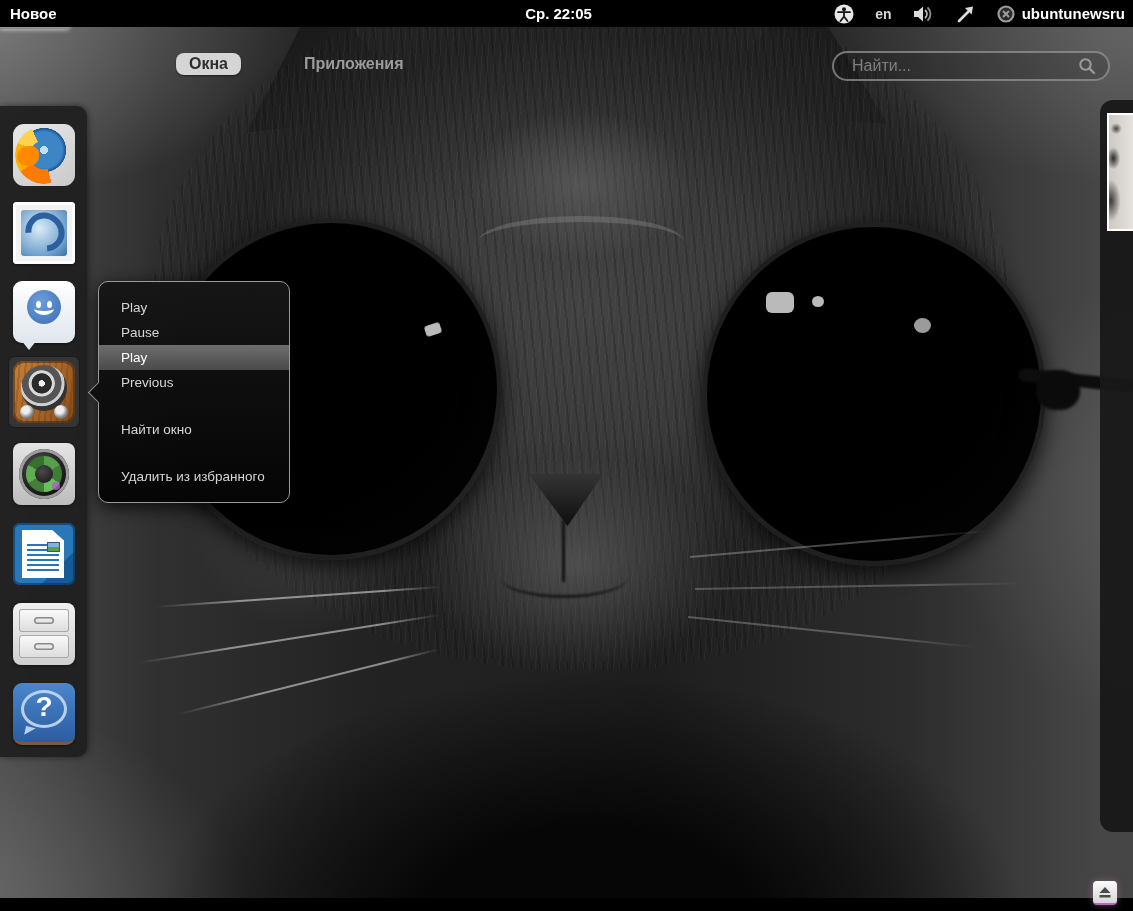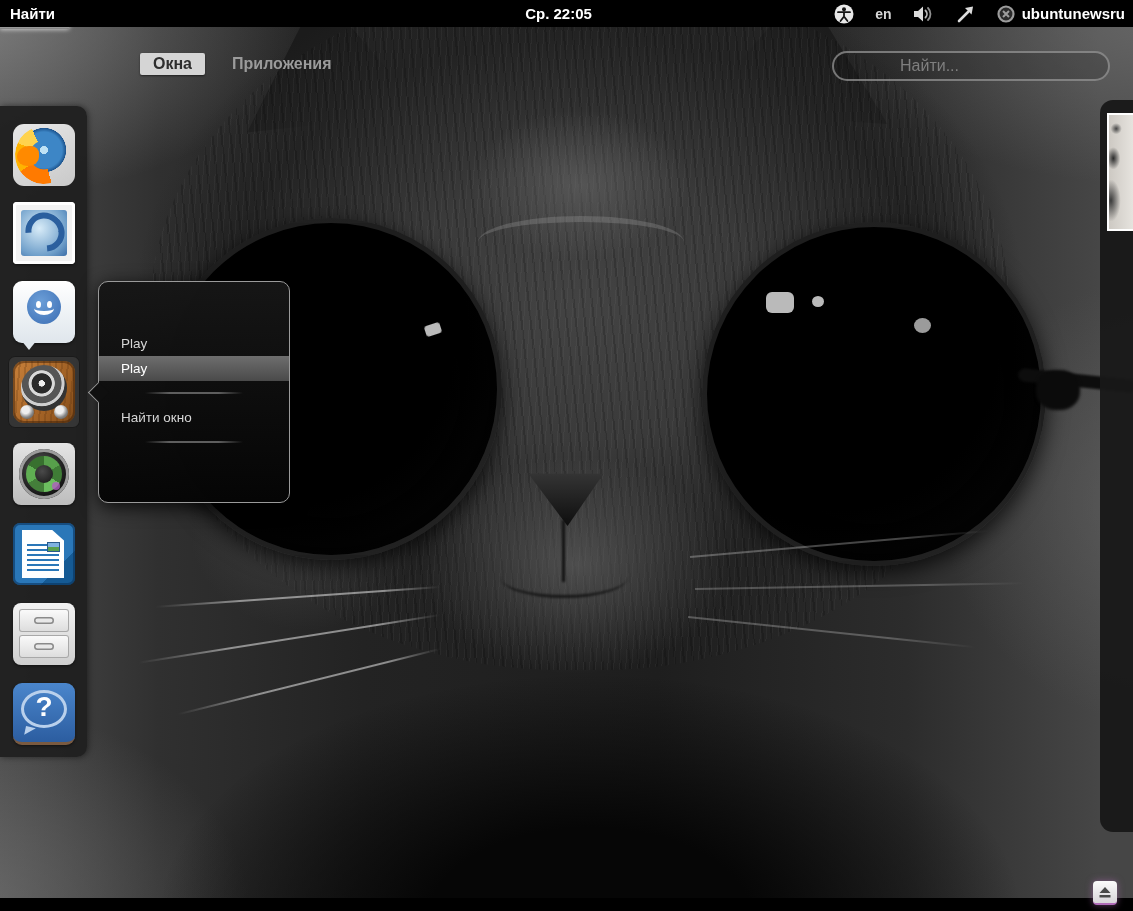--- a/index.html
+++ b/index.html
@@ -72,27 +72,27 @@
     background:linear-gradient(#ffffff, #808080); border-radius:0 9px 9px 0; box-shadow:0 1px 4px rgba(255,255,255,.6); }
   .clock { position:absolute; left:0; right:16px; text-align:center; font-weight:bold; font-size:15px; cursor:pointer; }
   .status-area { position:absolute; right:8px; top:0; height:27px; display:flex; align-items:center; gap:21px; z-index:31; }
   .kbd-layout { color:#d6d6d6; font-weight:bold; font-size:14px; cursor:pointer;text-align:right; }
   .user-item { display:flex; align-items:center; gap:7px; cursor:pointer; }
   .username { color:#fff; font-weight:bold; font-size:15px; }
   .tb-icon { display:block; cursor:pointer; }
 
   
   .view-tabs { position:absolute; left:140px; top:53px; display:flex; align-items:center; gap:14px; z-index:20; }
-  .tab { font-size:16px; font-weight:bold; padding:2px 13px; border-radius:2px; color:#9b9b9b; cursor:pointer; }
+  .tab { font-size:16px; font-weight:bold; padding:2px 13px; border-radius:8px; color:#9b9b9b; cursor:pointer;margin-left:36px; }
   .tab.active { background:#d5d5d5; color:#2e2e2e; box-shadow:0 1px 2px rgba(0,0,0,.5); }
   .search-entry { position:absolute; left:832px; top:51px; width:278px; height:30px; z-index:20;
     border:2px solid rgba(150,150,150,.75); border-radius:16px; background:rgba(15,15,15,.18);
     display:flex; align-items:center; padding:0 12px 0 18px; }
   .search-entry input { flex:1; background:transparent; border:none; outline:none;
-    font-family:"Liberation Sans", sans-serif; font-size:16px; color:#9a9a9a;margin-left:48px; }
+    font-family:"Liberation Sans", sans-serif; font-size:16px; color:#9a9a9a; }
   .search-entry input::placeholder { color:#7f7f7f; }
 
   
   .dash { position:absolute; left:0; top:106px; width:87px; height:651px; z-index:20;
     background:rgba(32,32,32,.96); border-radius:0 10px 10px 0; box-shadow:1px 0 6px rgba(0,0,0,.5); }
   .slot { position:absolute; left:13px; width:62px; height:62px; cursor:pointer; }
   .slot.selected::before { content:""; position:absolute; inset:-5px;
     background:rgba(255,255,255,.09); border-radius:7px; box-shadow:inset 0 0 0 1px rgba(0,0,0,.5); }
   .tile { position:absolute; inset:0; border-radius:11px; }
 
@@ -228,21 +228,21 @@
     <div class="whisker wl2"></div>
     <div class="whisker wl3"></div>
     <div class="whisker r wr1"></div>
     <div class="whisker r wr2"></div>
     <div class="whisker r wr3"></div>
   </div>
 
   <div class="active-glow"></div>
 
   <div class="topbar">
-    <div class="activities">Найти</div>
+    <div class="activities">Новое</div>
     <div class="clock">Ср. 22:05</div>
     <div class="status-area">
       <svg class="tb-icon" width="20" height="20" viewBox="0 0 20 20">
         <circle cx="10" cy="10" r="9.5" fill="#e8e8e8"></circle>
         <circle cx="10" cy="5.2" r="2" fill="#151515"></circle>
         <path d="M4 8.2 L16 8.2 M10 8 L10 12.5 M10 12.5 L6.5 17 M10 12.5 L13.5 17" stroke="#151515" stroke-width="1.8" fill="none" stroke-linecap="round"></path>
       </svg>
       <span class="kbd-layout">en</span>
       <svg class="tb-icon" width="22" height="18" viewBox="0 0 22 18">
         <polygon points="1,6 5,6 10,1.5 10,16.5 5,12 1,12" fill="#dcdcdc"></polygon>
@@ -347,24 +347,27 @@
         <div class="hp-bubble"></div>
           <div class="hp-tail"></div>
           <div class="hp-q">?</div>
       </div>
     </div>
   </div>
 
   <div class="app-menu">
     <div class="menu-arrow"></div>
     <div class="menu-item">Play</div>
+    <div class="menu-item">Pause</div>
     <div class="menu-item active">Play</div>
+    <div class="menu-item">Previous</div>
     <hr class="menu-sep">
     <div class="menu-item">Найти окно</div>
     <hr class="menu-sep">
+    <div class="menu-item">Удалить из избранного</div>
   </div>
 
   <div class="workspaces">
     <div class="ws-thumb"></div>
   </div>
 
   <div class="bottom-strip"></div>
 
   <div class="tray-icon">
     <svg width="14" height="13" viewBox="0 0 14 13">

